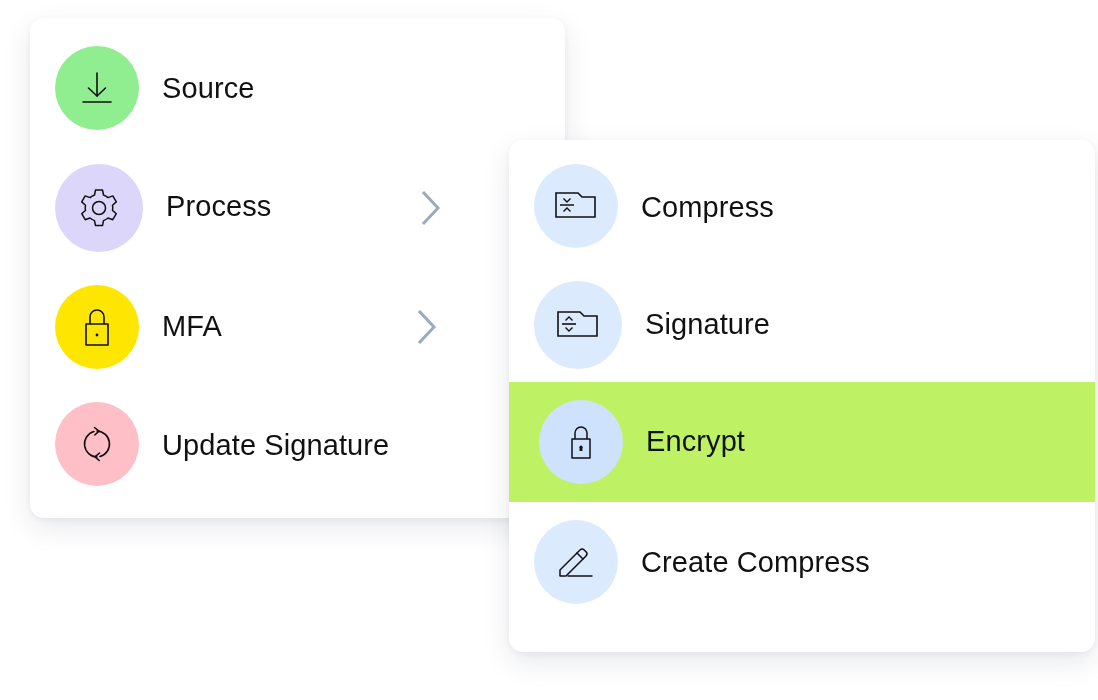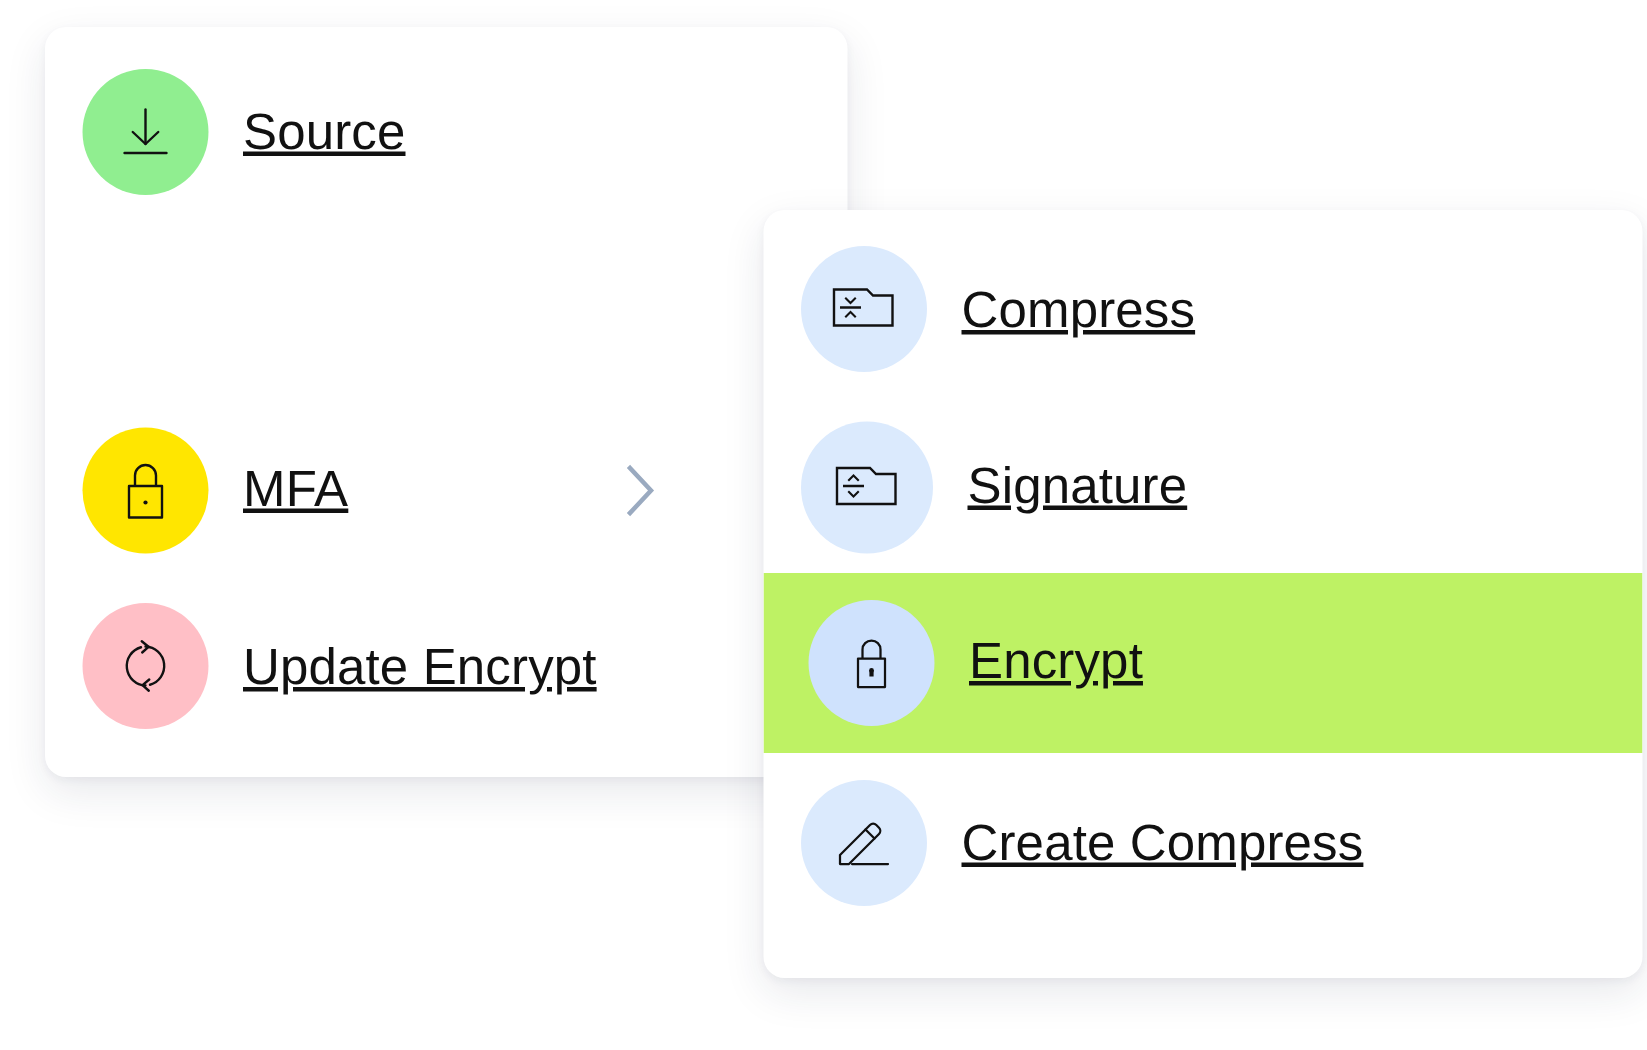--- a/index.html
+++ b/index.html
@@ -33,25 +33,24 @@
   }
   .item .circle {
     position: absolute;
     width: 84px; height: 84px;
     border-radius: 50%;
     display: flex; align-items: center; justify-content: center;
   }
   .item .circle svg { width: 48px; height: 48px; }
   .item .label {
     position: absolute;
-    font-size: 34px;
+    font-size: 29px;
     line-height: 34px;
     letter-spacing: 0.1px;
     white-space: nowrap;
-    text-decoration: underline;
   }
   .item .chevron {
     position: absolute;
     width: 26px; height: 40px;
   }
 
   
   .m-source  { top: 12px; }
   .m-process { top: 129px; }
   .m-mfa     { top: 249px; }
@@ -98,20 +97,34 @@
       <span class="circle">
         <svg viewBox="0 0 48 48" fill="none" stroke="#111" stroke-width="1.6" stroke-linecap="round" stroke-linejoin="round">
           <line x1="24" y1="9" x2="24" y2="32"></line>
           <polyline points="15.5,24 24,32 32.5,24"></polyline>
           <line x1="10" y1="38" x2="38" y2="38"></line>
         </svg>
       </span>
       <span class="label">Source</span>
     </div>
 
+    <div class="item m-process">
+      <span class="circle">
+        <svg viewBox="0 0 48 48" fill="none" stroke="#111" stroke-width="1.5" stroke-linejoin="round">
+          <path d="M20.5 6 h7 l1 5 a14 14 0 0 1 4.5 2.6 l4.8 -1.7 3.5 6 -3.8 3.3 a14 14 0 0 1 0 5.2 l3.8 3.3 -3.5 6 -4.8 -1.7 a14 14 0 0 1 -4.5 2.6 l-1 5 h-7 l-1 -5 a14 14 0 0 1 -4.5 -2.6 l-4.8 1.7 -3.5 -6 3.8 -3.3 a14 14 0 0 1 0 -5.2 l-3.8 -3.3 3.5 -6 4.8 1.7 a14 14 0 0 1 4.5 -2.6 z"></path>
+          <circle cx="24" cy="24" r="6.5"></circle>
+        </svg>
+      </span>
+      <span class="label">Process</span>
+      <span class="chevron">
+        <svg viewBox="0 0 26 40" width="26" height="40" fill="none" stroke="#9aaac0" stroke-width="3" stroke-linecap="square">
+          <polyline points="6,5 20,20 6,35"></polyline>
+        </svg>
+      </span>
+    </div>
 
     <div class="item m-mfa">
       <span class="circle">
         <svg viewBox="0 0 48 48" fill="none" stroke="#111" stroke-width="1.6" stroke-linejoin="round">
           <path d="M17 21 V14 a7 7 0 0 1 14 0 V21"></path>
           <rect x="13" y="21" width="22" height="21"></rect>
           <circle cx="24" cy="32" r="1.4" fill="#111" stroke="none"></circle>
         </svg>
       </span>
       <span class="label">MFA</span>
@@ -124,21 +137,21 @@
 
     <div class="item m-update">
       <span class="circle">
         <svg viewBox="0 0 48 48" fill="none" stroke="#111" stroke-width="1.6" stroke-linecap="round" stroke-linejoin="round">
           <path d="M21 11.5 A13 13 0 0 0 24 37"></path>
           <path d="M27 36.5 A13 13 0 0 0 24 11"></path>
           <polyline points="21.5,7.5 26,11.2 21.8,15"></polyline>
           <polyline points="26.5,33 22,36.8 26.2,40.5"></polyline>
         </svg>
       </span>
-      <span class="label">Update Encrypt</span>
+      <span class="label">Update Signature</span>
     </div>
   </div>
 
   <div class="card card-sub">
 
     <div class="item s-compress">
       <span class="circle">
         <svg viewBox="0 0 48 48" fill="none" stroke="#111" stroke-width="1.6" stroke-linejoin="miter">
           <path d="M4 11 H26 L30 15 H43 V35 H4 Z"></path>
           <line x1="8" y1="23" x2="22" y2="23"></line>

